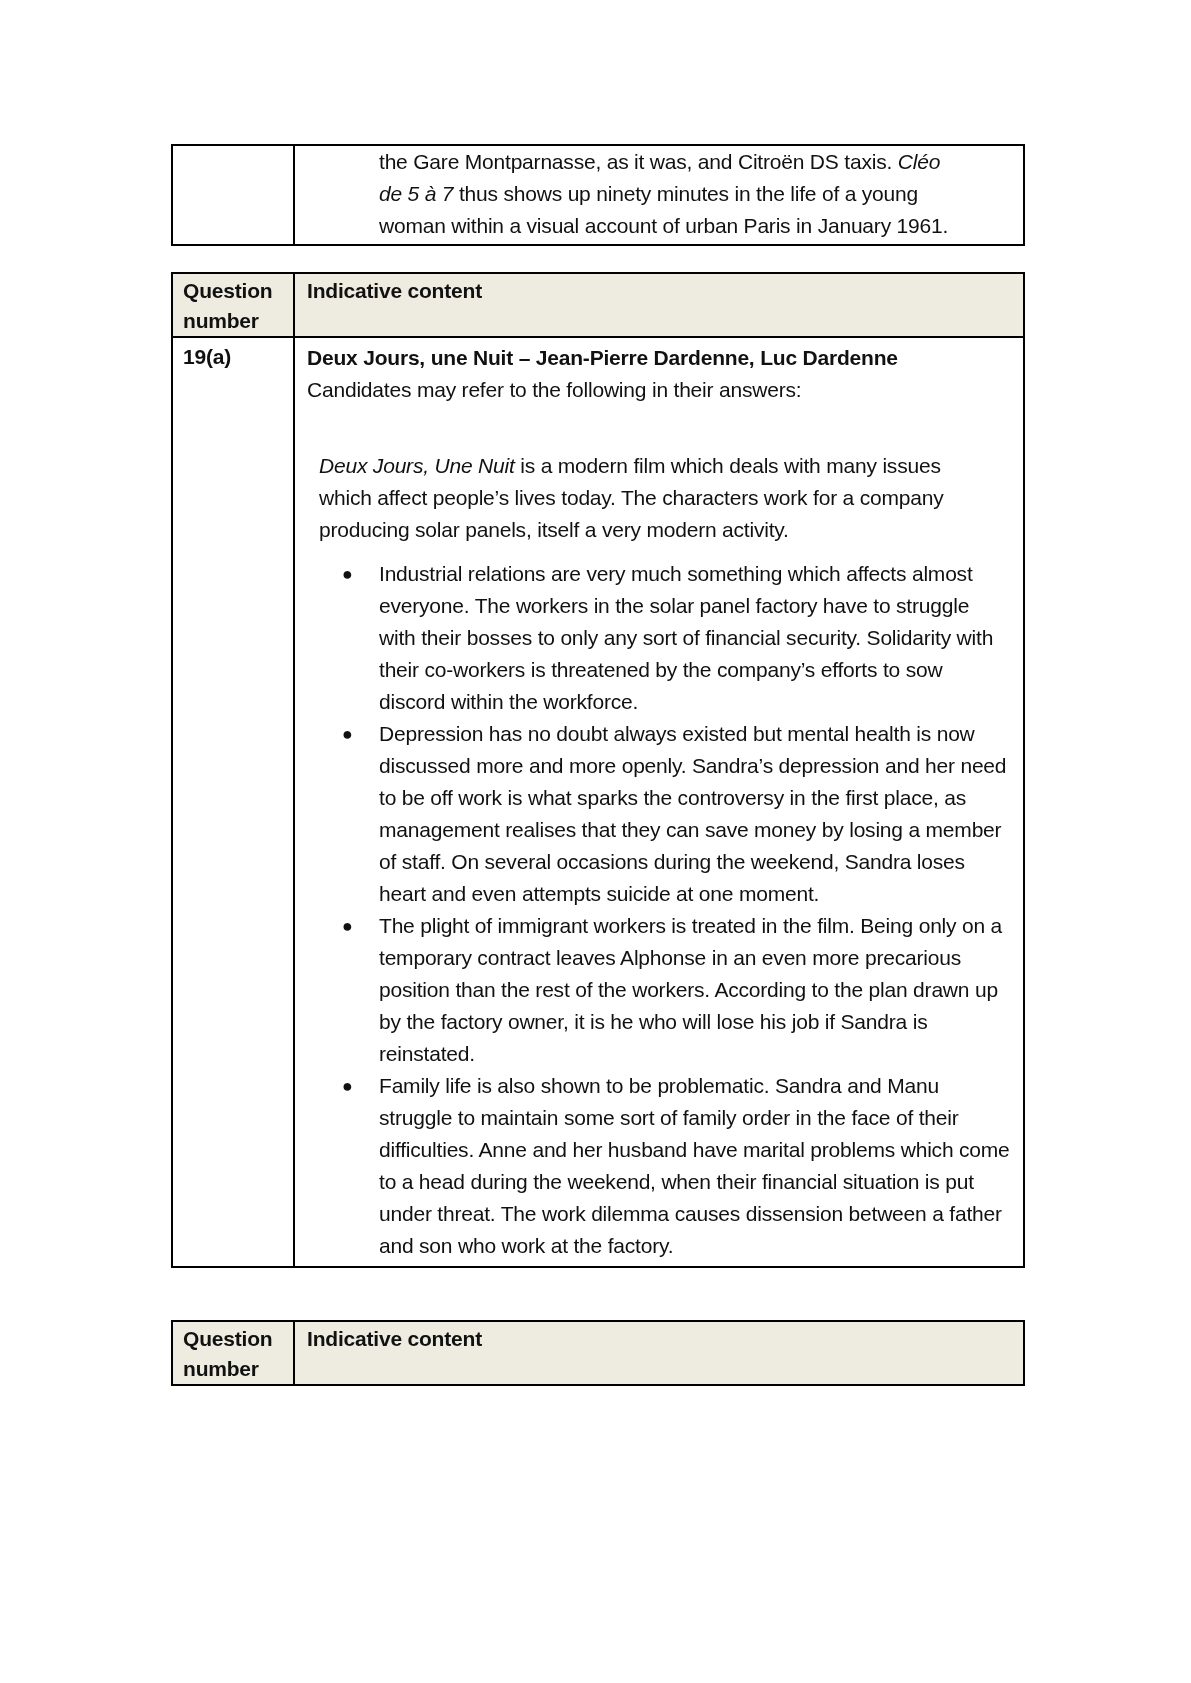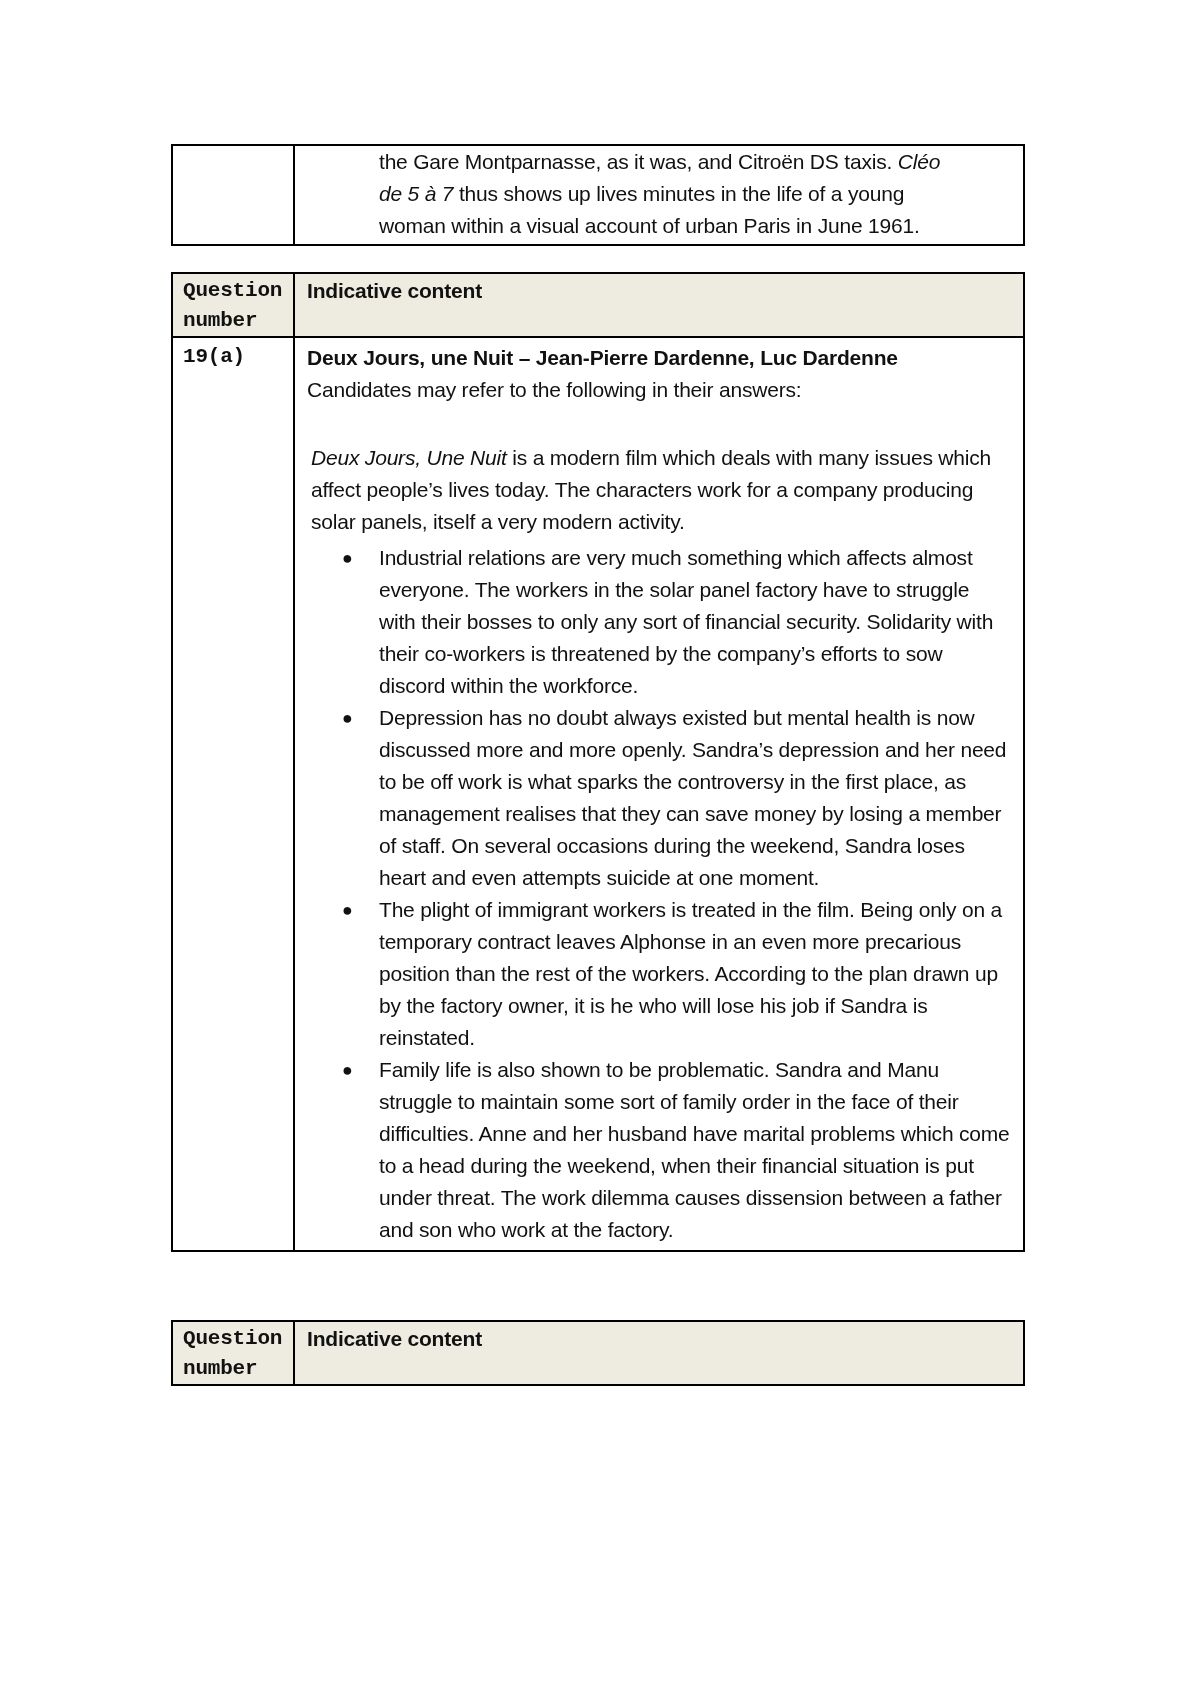--- a/index.html
+++ b/index.html
@@ -28,34 +28,33 @@
       border: 2px solid #000000;
       vertical-align: top;
       padding: 0;
     }
     .col-q { width: 122px; }
     .col-c { width: 730px; }
     .cell-q {
       padding: 4px 10px 0 10px !important;
       font-weight: bold;
       line-height: 30px;
-      font-family: Liberation Mono, monospace;
     }
     .cell-c {
       padding: 4px 12px 0 12px !important;
       line-height: 32px;
     }
     .hdr td {
       background: #eeece1;
       font-weight: bold;
       line-height: 30px;
     }
     .hdr .cell-q, .hdr .cell-c { padding-top: 2px !important; }
     .title { font-weight: bold; }
-    .para { margin: 4px; }
+    .para { margin: 12px; }
     .blank { height: 32px; }
     em { font-style: italic; }
     .bullets {
       margin: 0;
       padding: 0;
       list-style: none;
     }
     .bullets li {
       position: relative;
       padding-left: 72px;
@@ -82,22 +81,22 @@
   <colgroup>
       <col class="col-q">
       <col class="col-c">
     </colgroup>
   <tbody>
       <tr>
     <td class="cell-q"></td>
     <td class="cell-c">
       <div class="indented">
         <div><span>the Gare Montparnasse, as it was, and Citroën DS taxis. </span><em>Cléo</em></div>
-        <div><em>de 5 à 7</em><span> thus shows up lives minutes in the life of a young</span></div>
-        <div><span>woman within a visual account of urban Paris in June 1961.</span></div>
+        <div><em>de 5 à 7</em><span> thus shows up ninety minutes in the life of a young</span></div>
+        <div><span>woman within a visual account of urban Paris in January 1961.</span></div>
       </div>
     </td>
   </tr>
 </tbody>
   </table>
 
 <table class="mark-table" id="t2">
   <colgroup>
       <col class="col-q">
       <col class="col-c">

